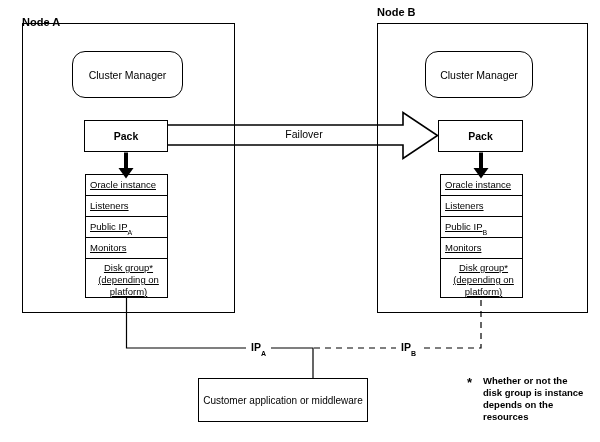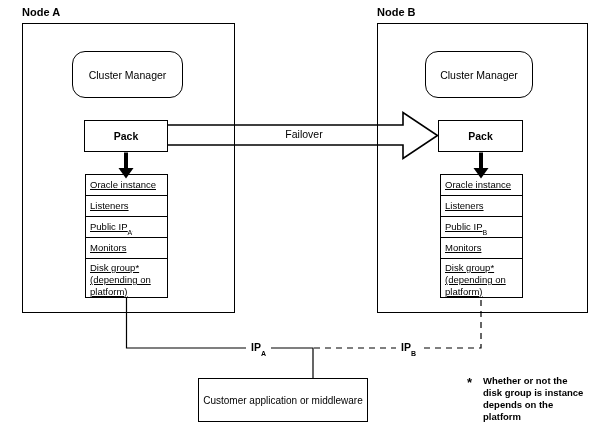--- a/index.html
+++ b/index.html
@@ -26,21 +26,21 @@
   }
   .list {
     position:absolute; border:1px solid #000; box-sizing:border-box;
     background:#fff; font-size:9.5px;text-decoration:underline;
   }
   .lrow {
     border-bottom:1px solid #000; height:21px; line-height:20px;
     padding-left:4px; box-sizing:border-box; white-space:nowrap; overflow:hidden;
   }
   .lrow.last { border-bottom:none; height:auto; line-height:12px; padding-top:3px; padding-bottom:3px; }
-  .lrow.last div { line-height:12px; }
+  .lrow.last div { line-height:12px;text-align:center; }
   sub.ipsub { font-size:7px; position:relative; bottom:-2px; font-weight:inherit; }
   .failover-label {
     position:absolute; left:272px; top:128px; width:64px; text-align:center;
     font-size:10.5px; background:#fff0; white-space:nowrap;
   }
   .ip-label {
     position:absolute; top:341px; font-weight:bold; font-size:10.5px;
     background:#fff; padding:0 5px; white-space:nowrap; z-index:5;
   }
   .customer {
@@ -56,21 +56,21 @@
     position:absolute; left:483px; top:375px; width:112px;
     font-weight:bold; font-size:9.5px; line-height:12px;
   }
   svg.overlay { position:absolute; left:0; top:0; pointer-events:none; }
 </style>
 </head>
 <body>
 
 <div class="canvas">
 
-  <div class="node-title" style="left:22px; top:6px;">Node A</div>
+  <div class="node-title" style="left:22px; top:16px;">Node A</div>
   <div class="box" style="left:22px; top:23px; width:213px; height:290px;"></div>
 
   <div class="cm" style="left:72px; top:51px; width:111px; height:47px;">
     <span>Cluster Manager</span>
   </div>
 
   <div class="pack" style="left:84px; top:120px; width:84px; height:32px;">
     <span>Pack</span>
   </div>
 
@@ -157,16 +157,16 @@
 
   <div class="customer">
     <span>Customer application or middleware</span>
   </div>
 
   <div class="fn-star">*</div>
   <div class="fn-lines">
     <div>Whether or not the</div>
     <div>disk group is instance</div>
     <div>depends on the</div>
-    <div>platform</div>
+    <div>resources</div>
   </div>
 
 </div>
 
 </body></html>

